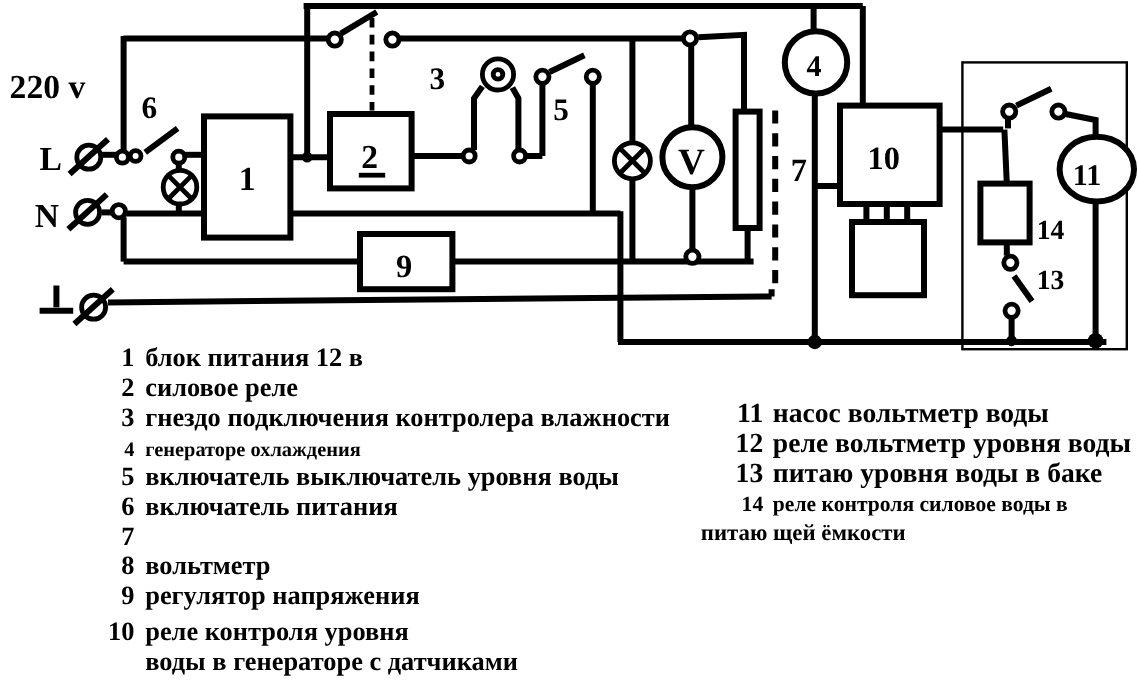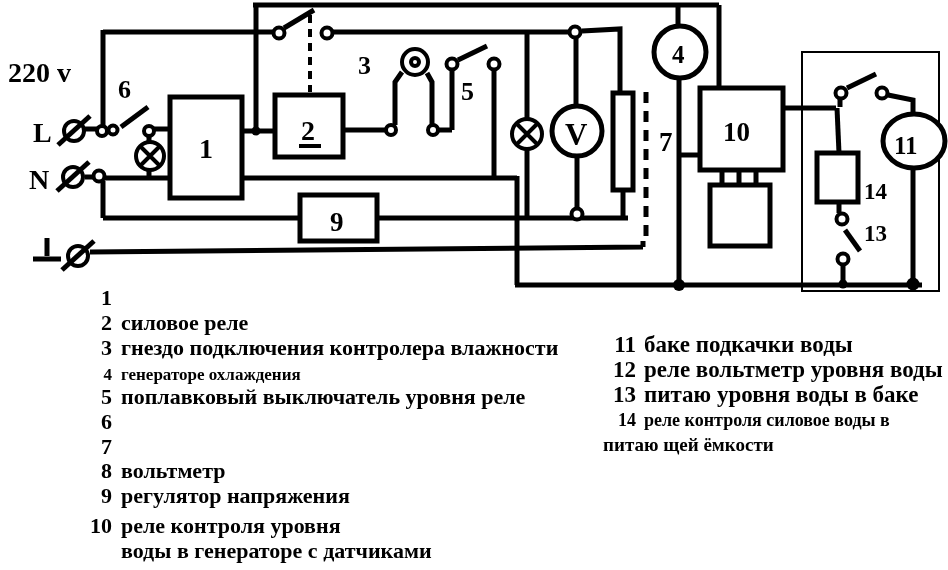--- a/index.html
+++ b/index.html
@@ -177,39 +177,41 @@
     <text class="slabel" x="565" y="145" font-size="31">V</text>
     <text class="slabel" x="894" y="154" font-size="25">11</text>
     <text class="slabel" x="864" y="199" font-size="23">14</text>
     <text class="slabel" x="864" y="241" font-size="23">13</text>
   </g>
 </svg>
 
 <div>
   <div class="legend-row lcol fs-main" style="left:84px;top:286px;">
     <span class="num">1</span>
+    <span>блок питания 12 в</span>
   </div>
   <div class="legend-row lcol fs-main" style="left:84px;top:311px;">
     <span class="num">2</span>
     <span>силовое реле</span>
   </div>
   <div class="legend-row lcol fs-main" style="left:84px;top:336px;">
     <span class="num">3</span>
     <span>гнездо подключения контролера влажности</span>
   </div>
   <div class="legend-row lcol fs-small" style="left:84px;top:366px;">
     <span class="num">4</span>
     <span>генераторе охлаждения</span>
   </div>
   <div class="legend-row lcol fs-main" style="left:84px;top:385px;">
     <span class="num">5</span>
-    <span>поплавковый выключатель уровня реле</span>
+    <span>включатель выключатель уровня воды</span>
   </div>
   <div class="legend-row lcol fs-main" style="left:84px;top:410px;">
     <span class="num">6</span>
+    <span>включатель питания</span>
   </div>
   <div class="legend-row lcol fs-main" style="left:84px;top:435px;">
     <span class="num">7</span>
   </div>
   <div class="legend-row lcol fs-main" style="left:84px;top:459px;">
     <span class="num">8</span>
     <span>вольтметр</span>
   </div>
   <div class="legend-row lcol fs-main" style="left:84px;top:484px;">
     <span class="num">9</span>
@@ -218,28 +220,28 @@
   <div class="legend-row lcol fs-main" style="left:84px;top:514px;">
     <span class="num">10</span>
     <span>реле контроля уровня</span>
   </div>
   <div class="cont fs-main" style="left:121px;top:538px;">воды в генераторе с датчиками</div>
 </div>
 
 <div>
   <div class="legend-row rcol fs-right" style="left:596px;top:333px;">
     <span class="num">11</span>
-    <span>баке подкачки воды</span>
+    <span>насос вольтметр воды</span>
   </div>
   <div class="legend-row rcol fs-right" style="left:596px;top:358px;">
     <span class="num">12</span>
     <span>реле вольтметр уровня воды</span>
   </div>
   <div class="legend-row rcol fs-right" style="left:596px;top:383px;">
     <span class="num">13</span>
     <span>питаю уровня воды в баке</span>
   </div>
   <div class="legend-row rcol fs-r14" style="left:596px;top:411px;">
     <span class="num">14</span>
     <span>реле контроля силовое воды в</span>
   </div>
-  <div class="cont fs-r14b" style="left:603px;top:434px;font-family:Liberation Serif, serif;">питаю щей ёмкости</div>
+  <div class="cont fs-r14b" style="left:584px;top:434px;font-family:Liberation Serif, serif;">питаю щей ёмкости</div>
 </div>
 
 </body></html>

